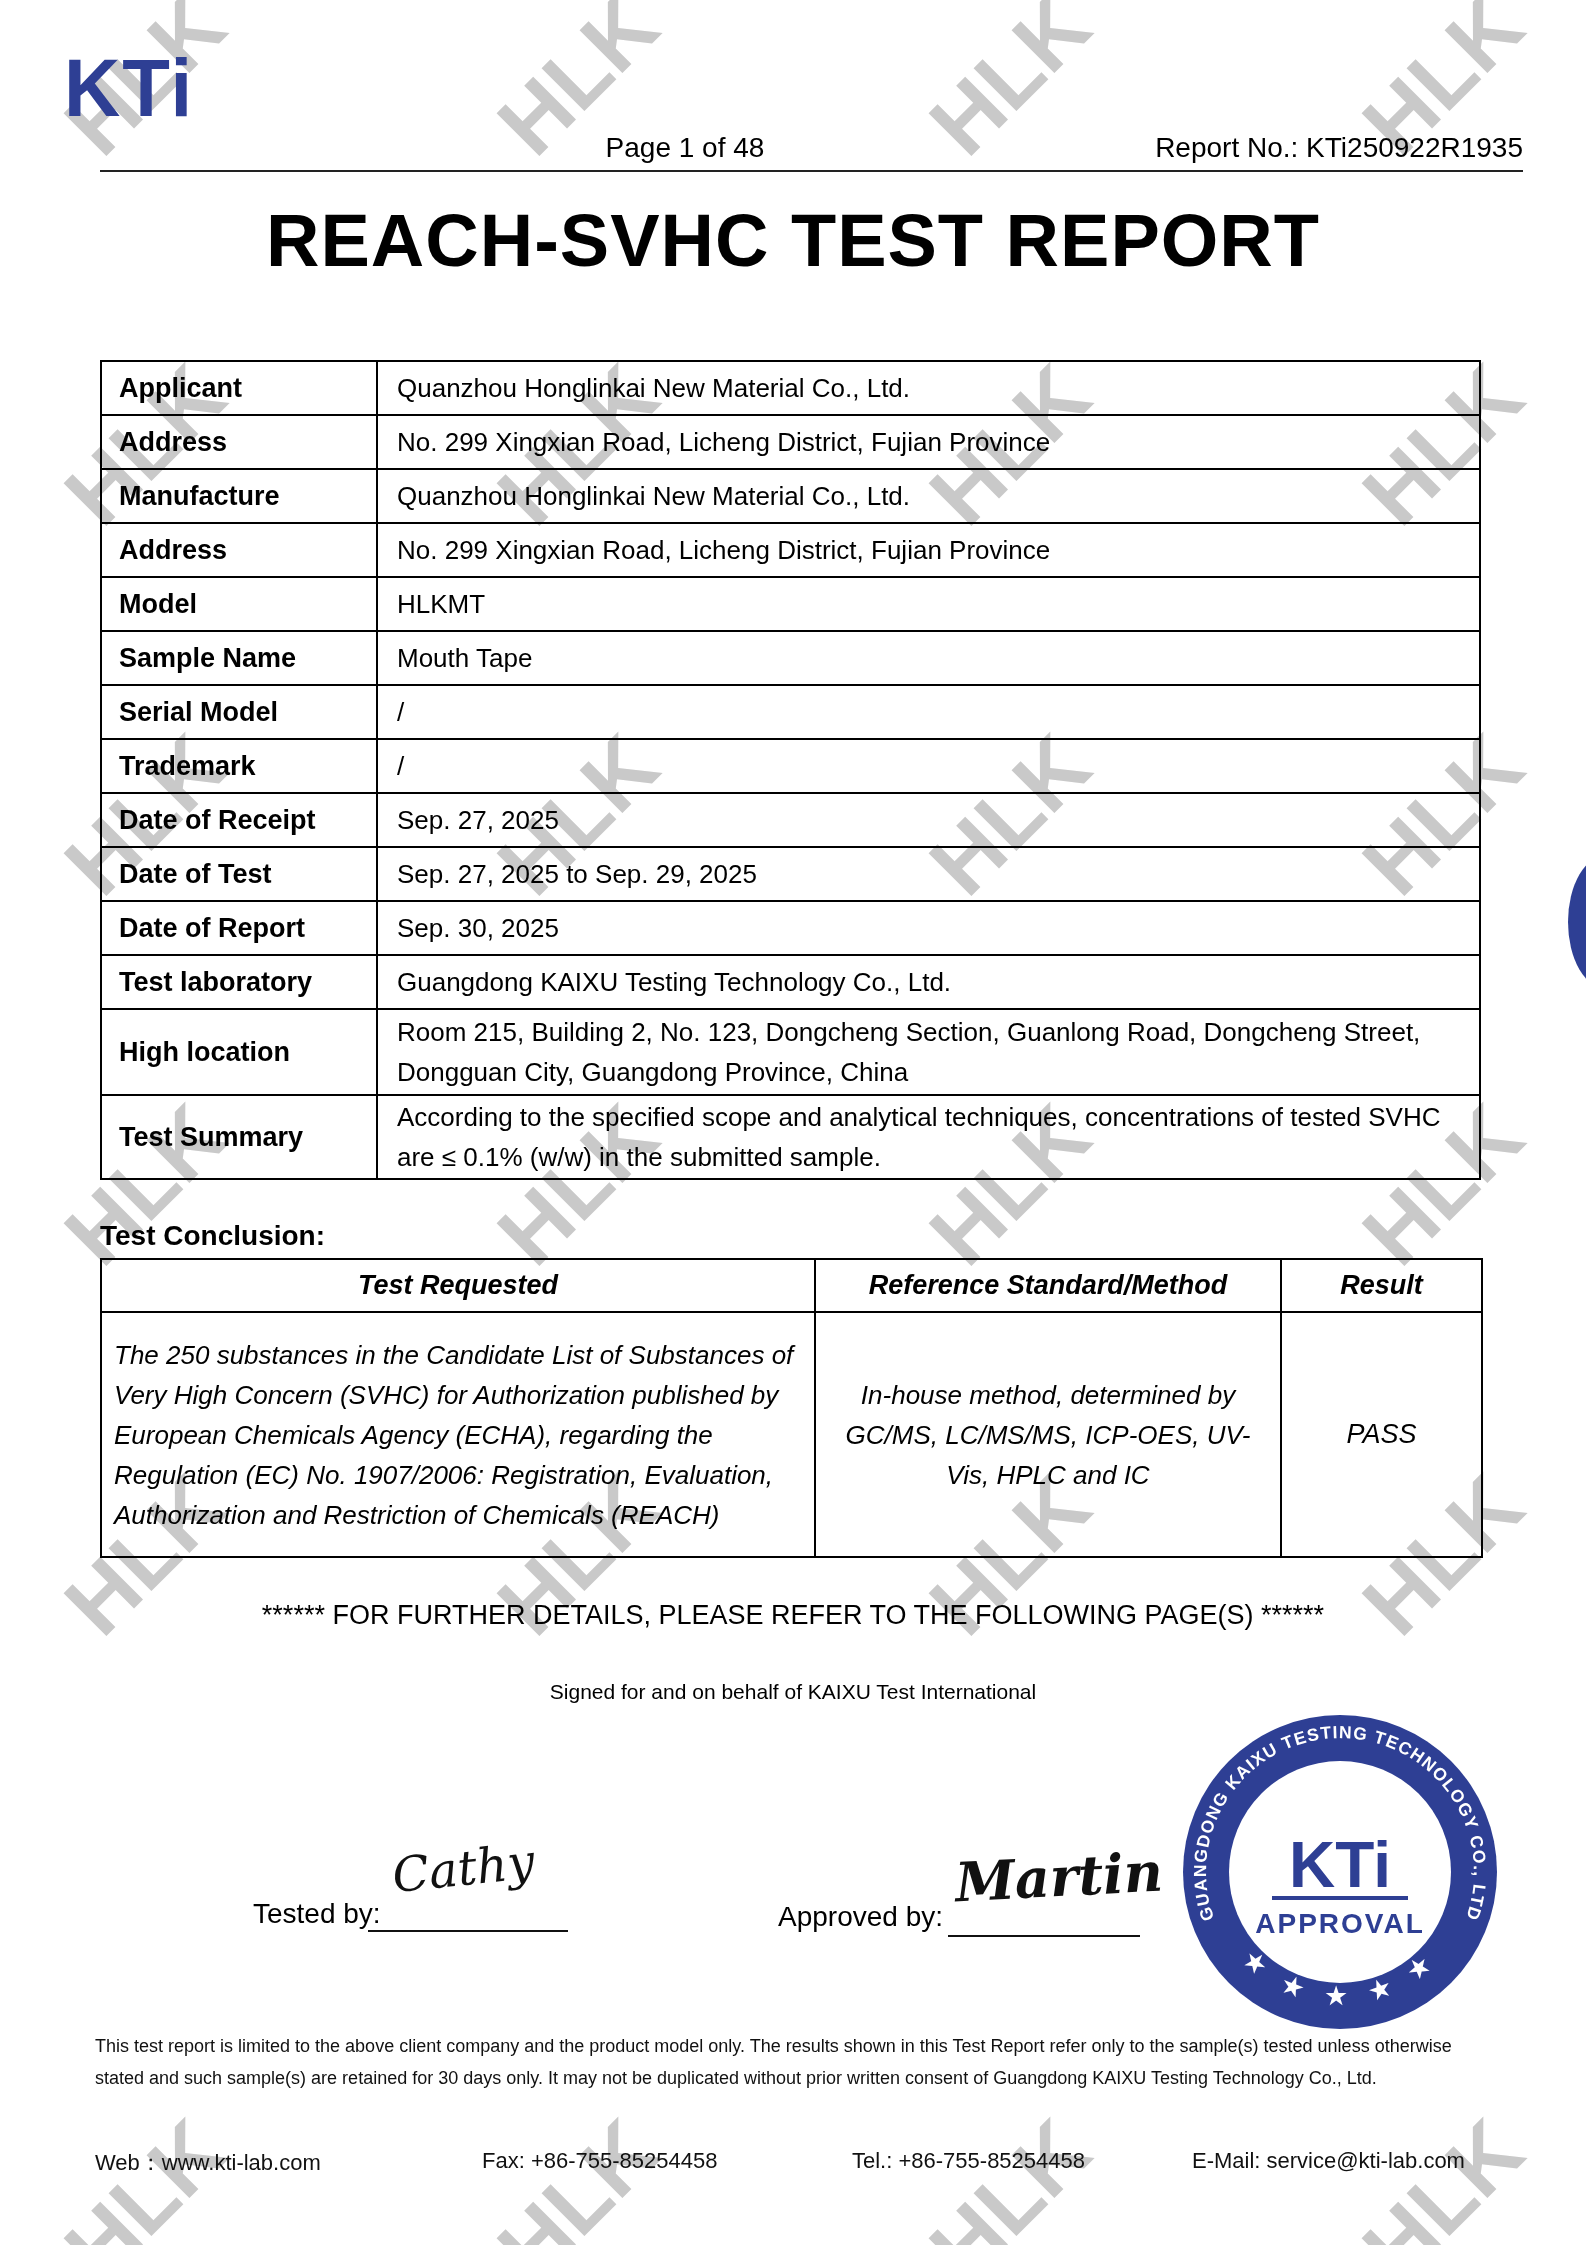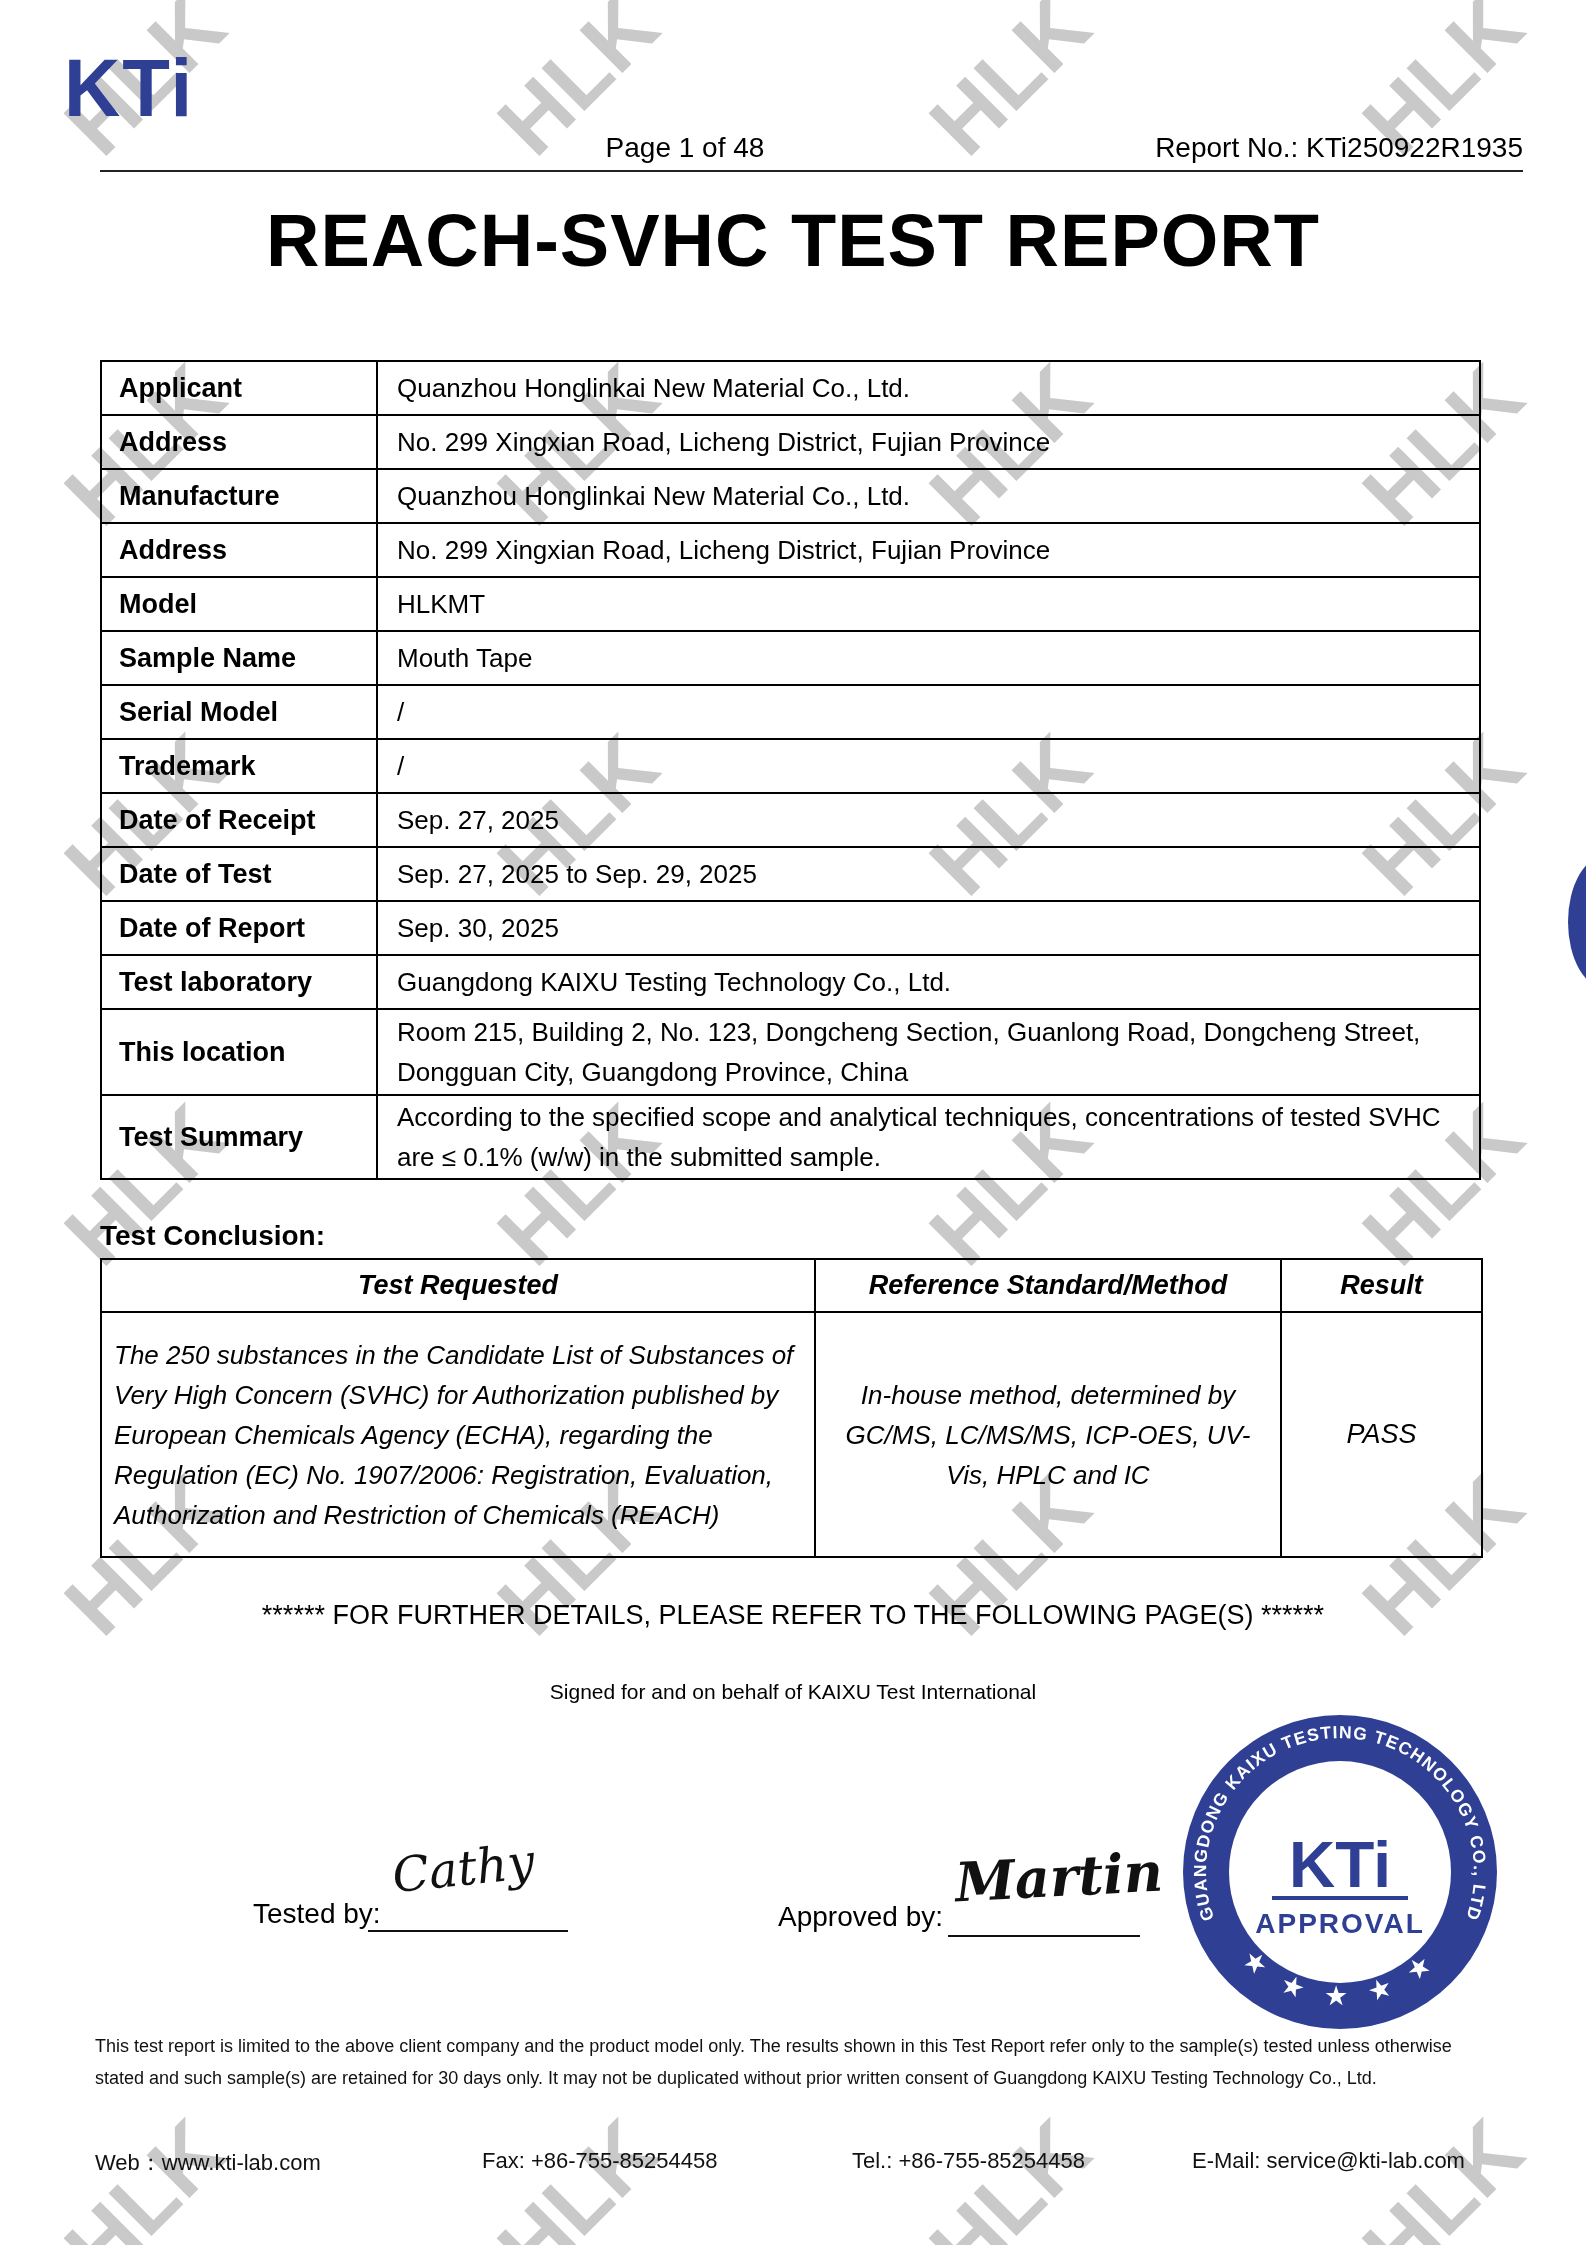--- a/index.html
+++ b/index.html
@@ -150,21 +150,21 @@
         </tr>
     <tr class="single">
           <td class="lbl">Date of Report</td>
           <td class="val">Sep. 30, 2025</td>
         </tr>
     <tr class="single">
           <td class="lbl">Test laboratory</td>
           <td class="val">Guangdong KAIXU Testing Technology Co., Ltd.</td>
         </tr>
     <tr class="loc">
-          <td class="lbl">This location</td>
+          <td class="lbl">High location</td>
           <td class="val">Room 215, Building 2, No. 123, Dongcheng Section, Guanlong Road, Dongcheng Street, Dongguan City, Guangdong Province, China</td>
         </tr>
     <tr class="sum">
           <td class="lbl">Test Summary</td>
           <td class="val">According to the specified scope and analytical techniques, concentrations of tested SVHC are ≤ 0.1% (w/w) in the submitted sample.</td>
         </tr>
   </tbody>
     </table>
 
   <div class="conc-heading">Test Conclusion:</div>

